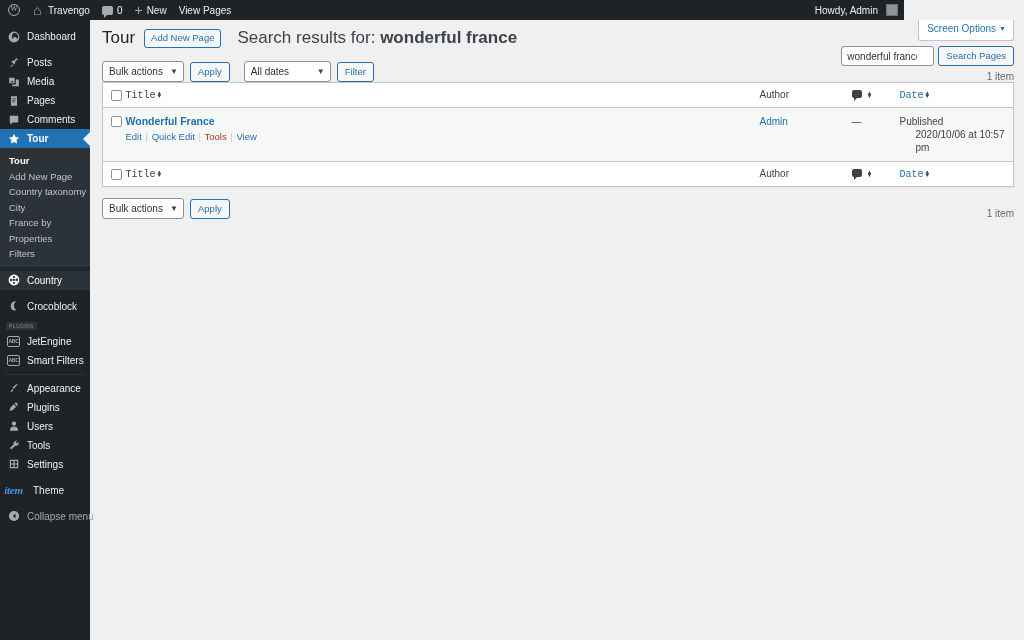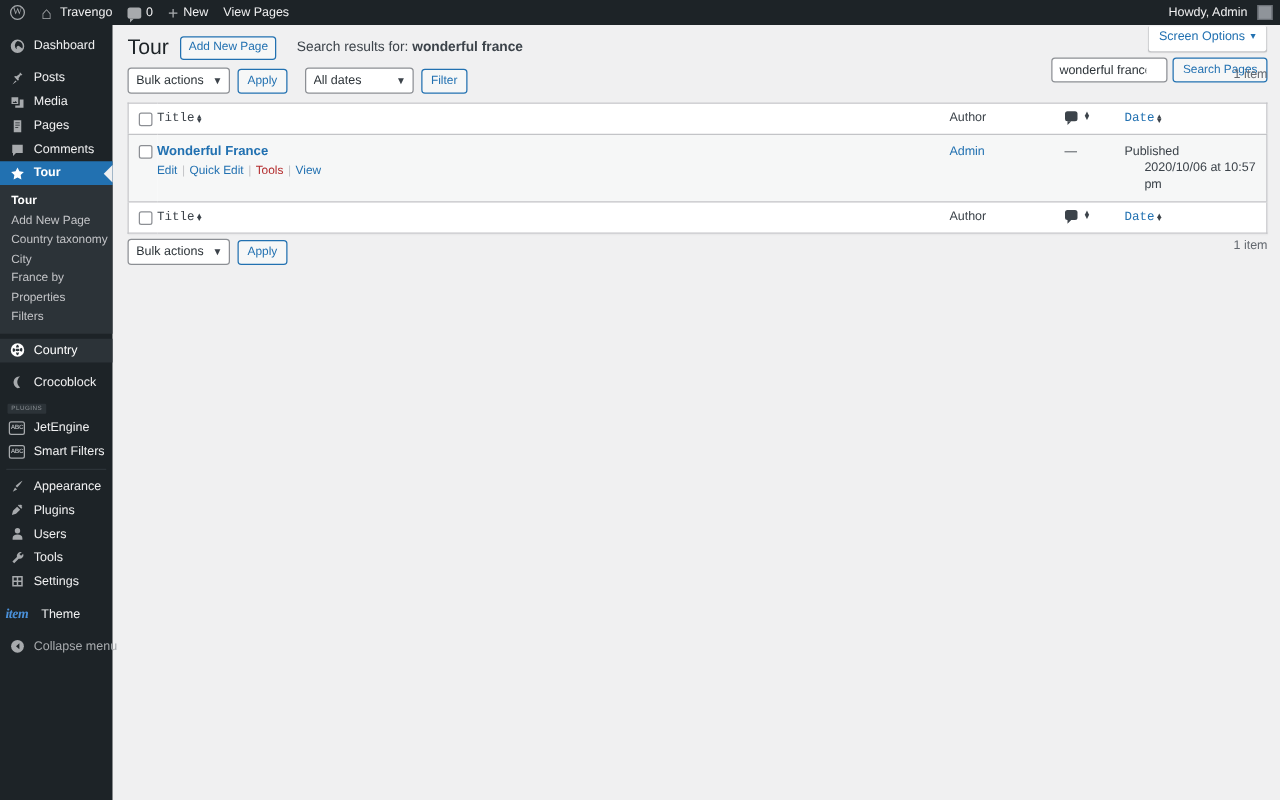--- a/index.html
+++ b/index.html
@@ -10,21 +10,21 @@
     background: #f0f0f1;
     font-family: "Liberation Sans", sans-serif;
     font-size: 13px;
     color: #3c434a;
     -webkit-font-smoothing: antialiased;
   }
 
   
   #adminbar {
     position: absolute; top: 0; left: 0;
-    width: 1024px; height: 20px;
+    width: 904px; height: 20px;
     background: #1d2327;
     color: #f0f0f1;
     font-size: 10px;
     display: flex;
     align-items: center;
     z-index: 50;
   }
   .ab-item {
     display: flex; align-items: center;
     height: 20px;
@@ -234,21 +234,21 @@
     display: inline-block;
     border: 1px solid #2271b1;
     color: #2271b1;
     background: #f6f7f7;
     border-radius: 3px;
     padding: 2px 6px 3px;
     font-size: 9.5px;
     line-height: 12px;
   }
   .search-results-label {
-    font-size: 11px;
+    font-size: 17px;
     color: #3c434a;
     margin-left: 7px;
   }
   .search-results-label strong { font-weight: bold; }
 
   .subsubsub {
     margin: 7px 0 0 0;
     padding: 0;
     font-size: 10px;
     color: #646970;
@@ -286,21 +286,21 @@
     font-size: 9.5px;
     line-height: 12px;
     padding: 3px 7px;
     white-space: nowrap;
     cursor: pointer;
   }
 
   
   .tablenav {
     display: flex;
-    align-items: flex-start;
+    align-items: flex-end;
     height: 28px;
     margin-top: 6px;
     position: relative;
   }
   .tablenav.bottom { margin-top: 4px; }
   .actions { display: flex; align-items: center; gap: 6px; }
   .wp-select {
     position: relative;
     display: inline-block;
   }

